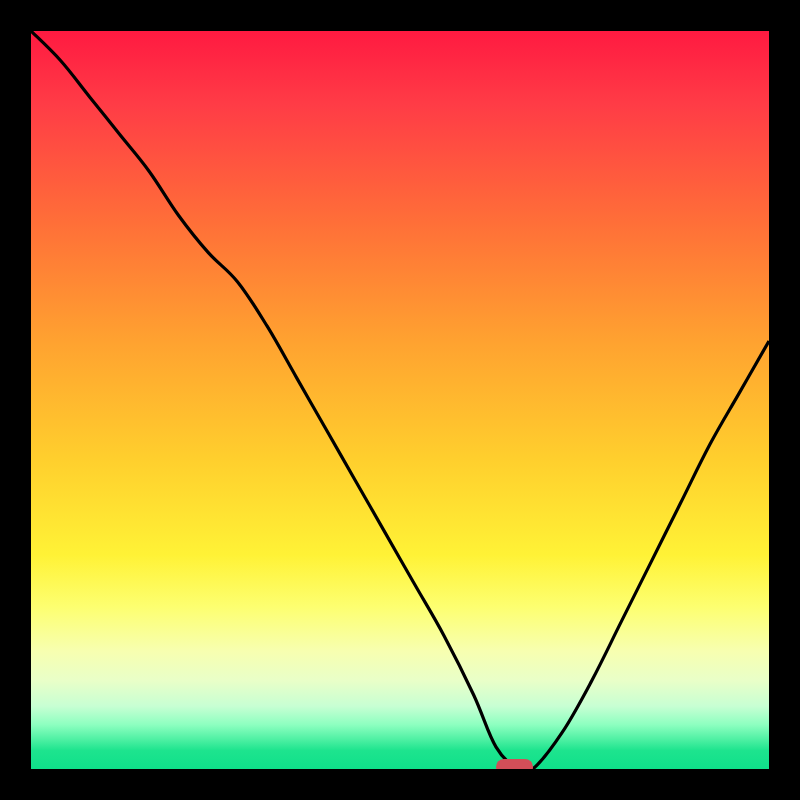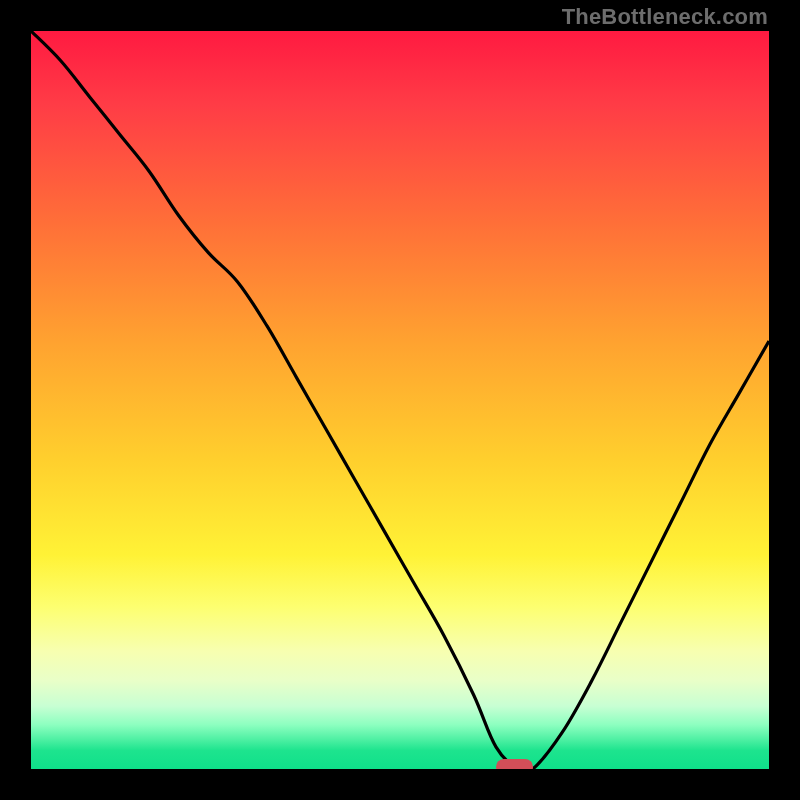--- a/index.html
+++ b/index.html
@@ -71,14 +71,13 @@
 <body>
 
 <div class="frame">
   <div class="plot-area">
     <div class="plot-bg"></div>
     <svg class="curve" viewBox="0 0 738 738" preserveAspectRatio="none">
       <path id="curve-path" d="M 0.00 0.00 C 5.31 5.31, 18.89 17.56, 29.52 29.52 C 40.15 41.48, 48.41 53.14, 59.04 66.42 C 69.67 79.70, 77.93 90.04, 88.56 103.32 C 99.19 116.60, 107.45 125.61, 118.08 140.22 C 128.71 154.83, 136.97 169.89, 147.60 184.50 C 158.23 199.11, 166.49 209.44, 177.12 221.40 C 187.75 233.36, 196.01 237.64, 206.64 250.92 C 217.27 264.20, 225.53 277.93, 236.16 295.20 C 246.79 312.47, 255.05 328.26, 265.68 346.86 C 276.31 365.46, 284.57 379.92, 295.20 398.52 C 305.83 417.12, 314.09 431.58, 324.72 450.18 C 335.35 468.78, 343.61 483.24, 354.24 501.84 C 364.87 520.44, 373.13 534.90, 383.76 553.50 C 394.39 572.10, 402.65 585.23, 413.28 605.16 C 423.91 625.09, 433.50 644.27, 442.80 664.20 C 452.10 684.13, 456.97 702.58, 464.94 715.86 C 472.91 729.14, 480.44 734.01, 487.08 738.00 C 493.72 741.99, 493.87 744.64, 501.84 738.00 C 509.81 731.36, 520.73 717.04, 531.36 701.10 C 541.99 685.16, 550.25 669.37, 560.88 649.44 C 571.51 629.51, 579.77 611.65, 590.40 590.40 C 601.03 569.15, 609.29 552.61, 619.92 531.36 C 630.55 510.11, 638.81 493.57, 649.44 472.32 C 660.07 451.07, 668.33 433.21, 678.96 413.28 C 689.59 393.35, 697.85 380.22, 708.48 361.62 C 719.11 343.02, 732.69 319.26, 738.00 309.96 " fill="none" stroke="#000000" stroke-width="3.2"></path>
     </svg>
     <div class="marker" id="marker" style="left: 464.9px; width: 36.9px; top: 727.8px; height: 16px; background: rgb(210, 78, 88);"></div>
   </div>
-  <div class="watermark">TheBottleneck.com</div>
 </div>
 
 </body></html>

